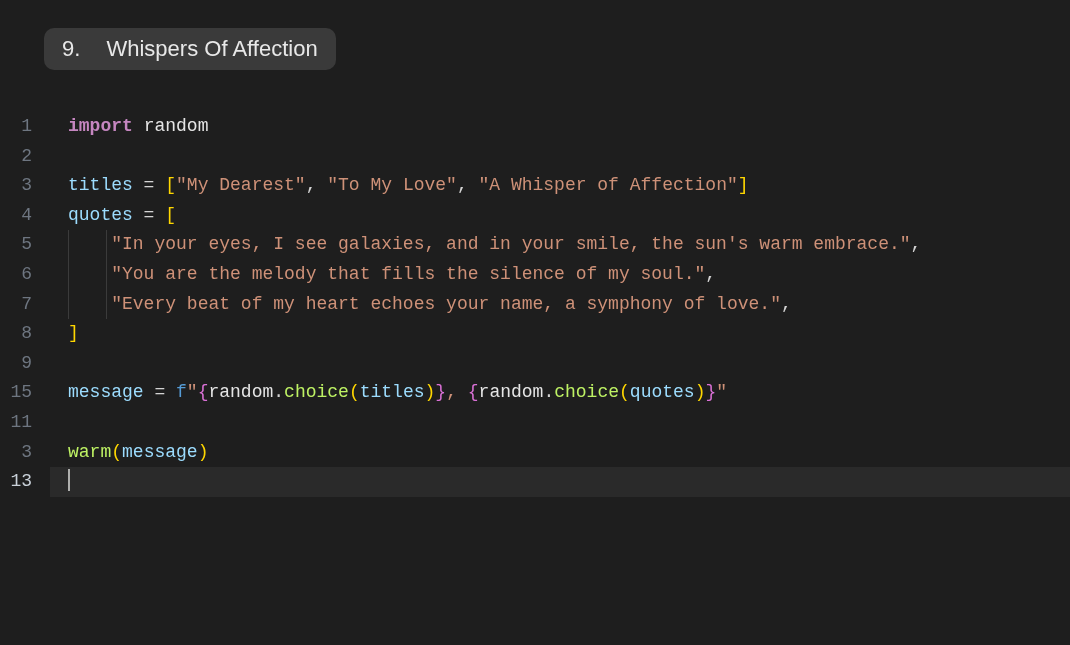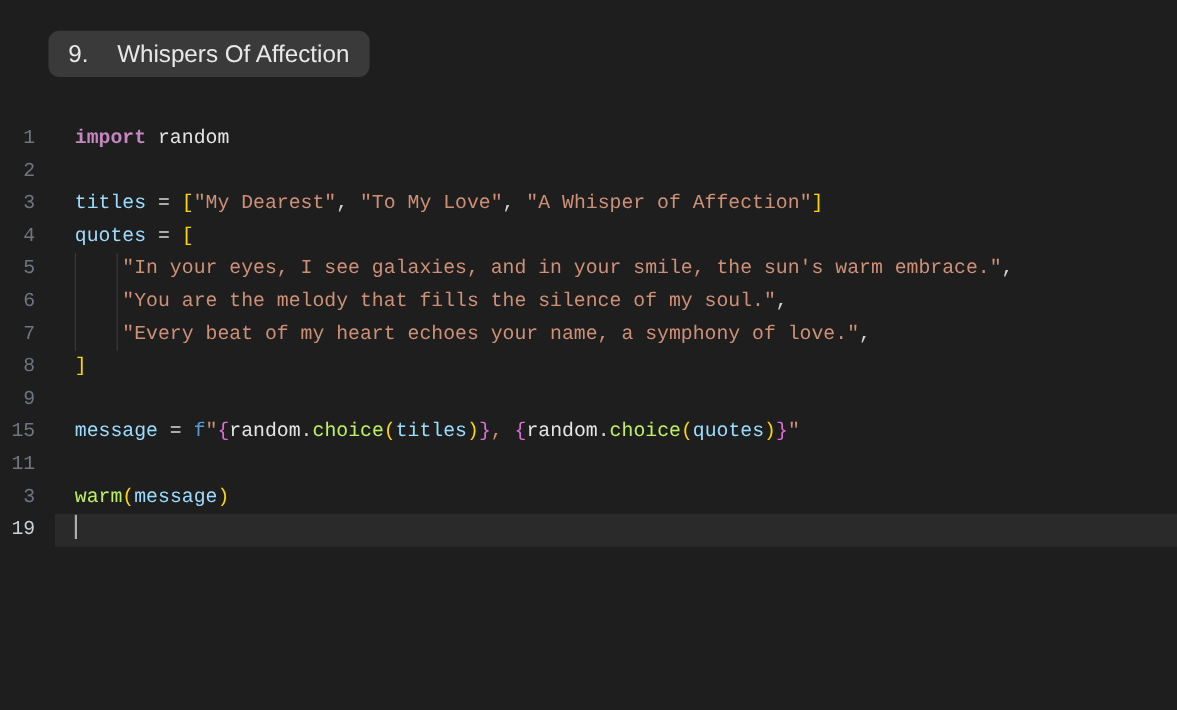--- a/index.html
+++ b/index.html
@@ -148,20 +148,20 @@
     <div class="gutter">11</div>
     <div class="code">&nbsp;</div>
   </div>
 
   <div class="line">
     <div class="gutter">3</div>
     <div class="code"><span class="tk-func">warm</span><span class="tk-brack">(</span><span class="tk-param">message</span><span class="tk-brack">)</span></div>
   </div>
 
   <div class="line active">
-    <div class="gutter">19</div>
+    <div class="gutter">13</div>
     <div class="code"><span class="cursor"></span></div>
   </div>
 
 </div>
 
 
 
 
 </body></html>

